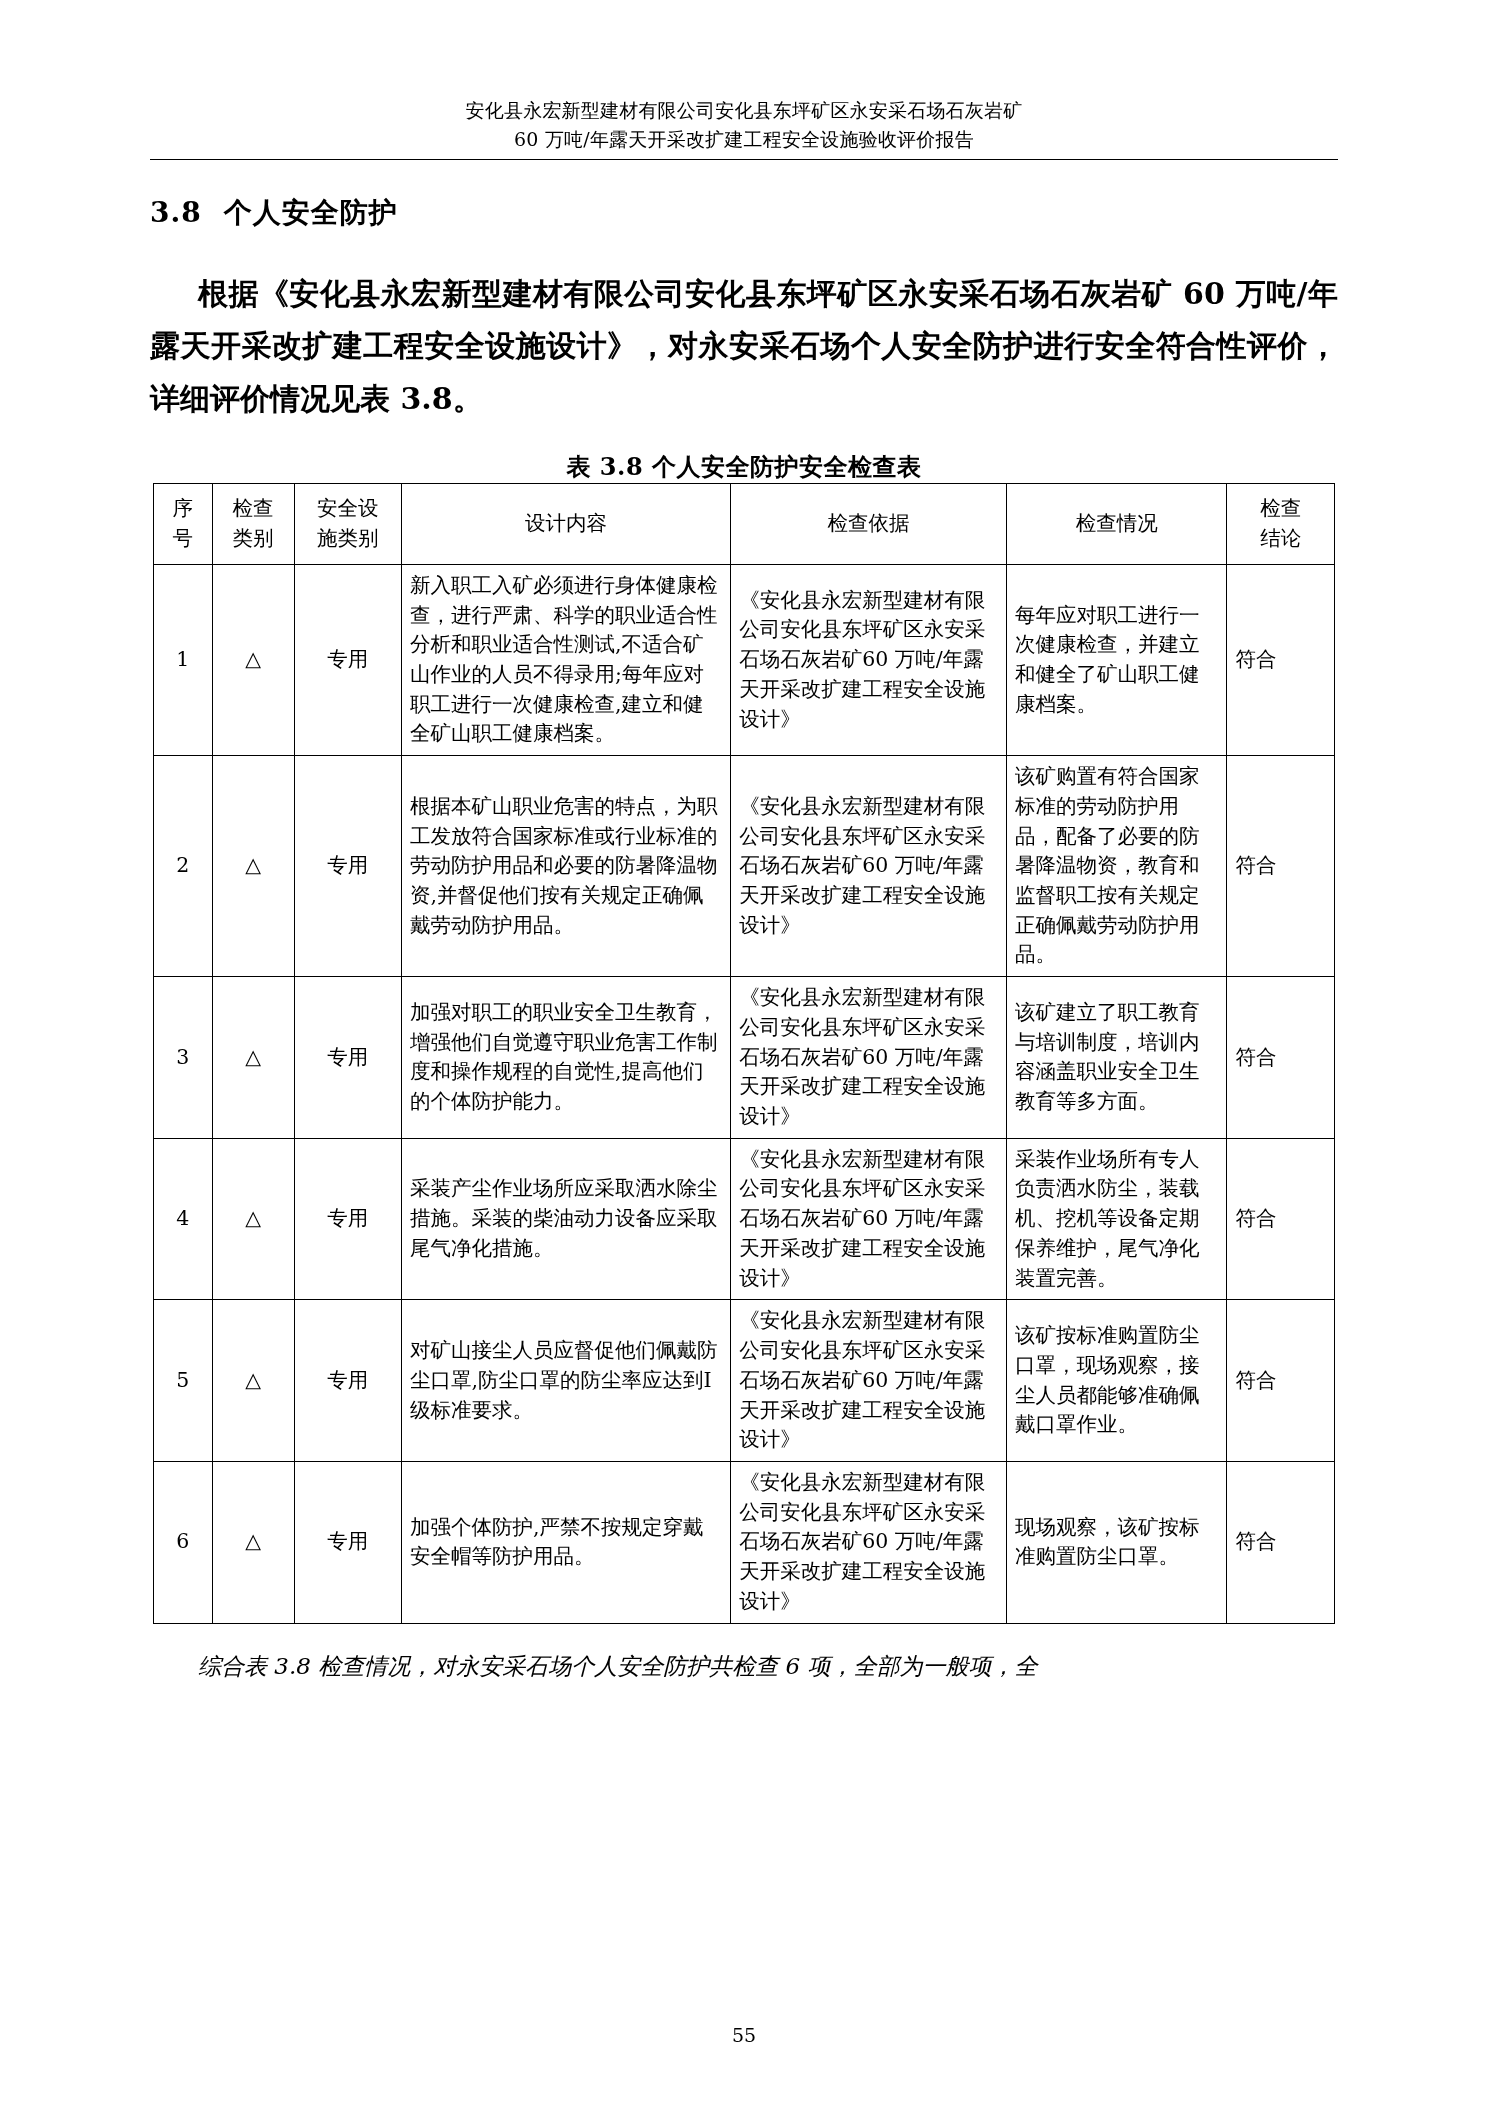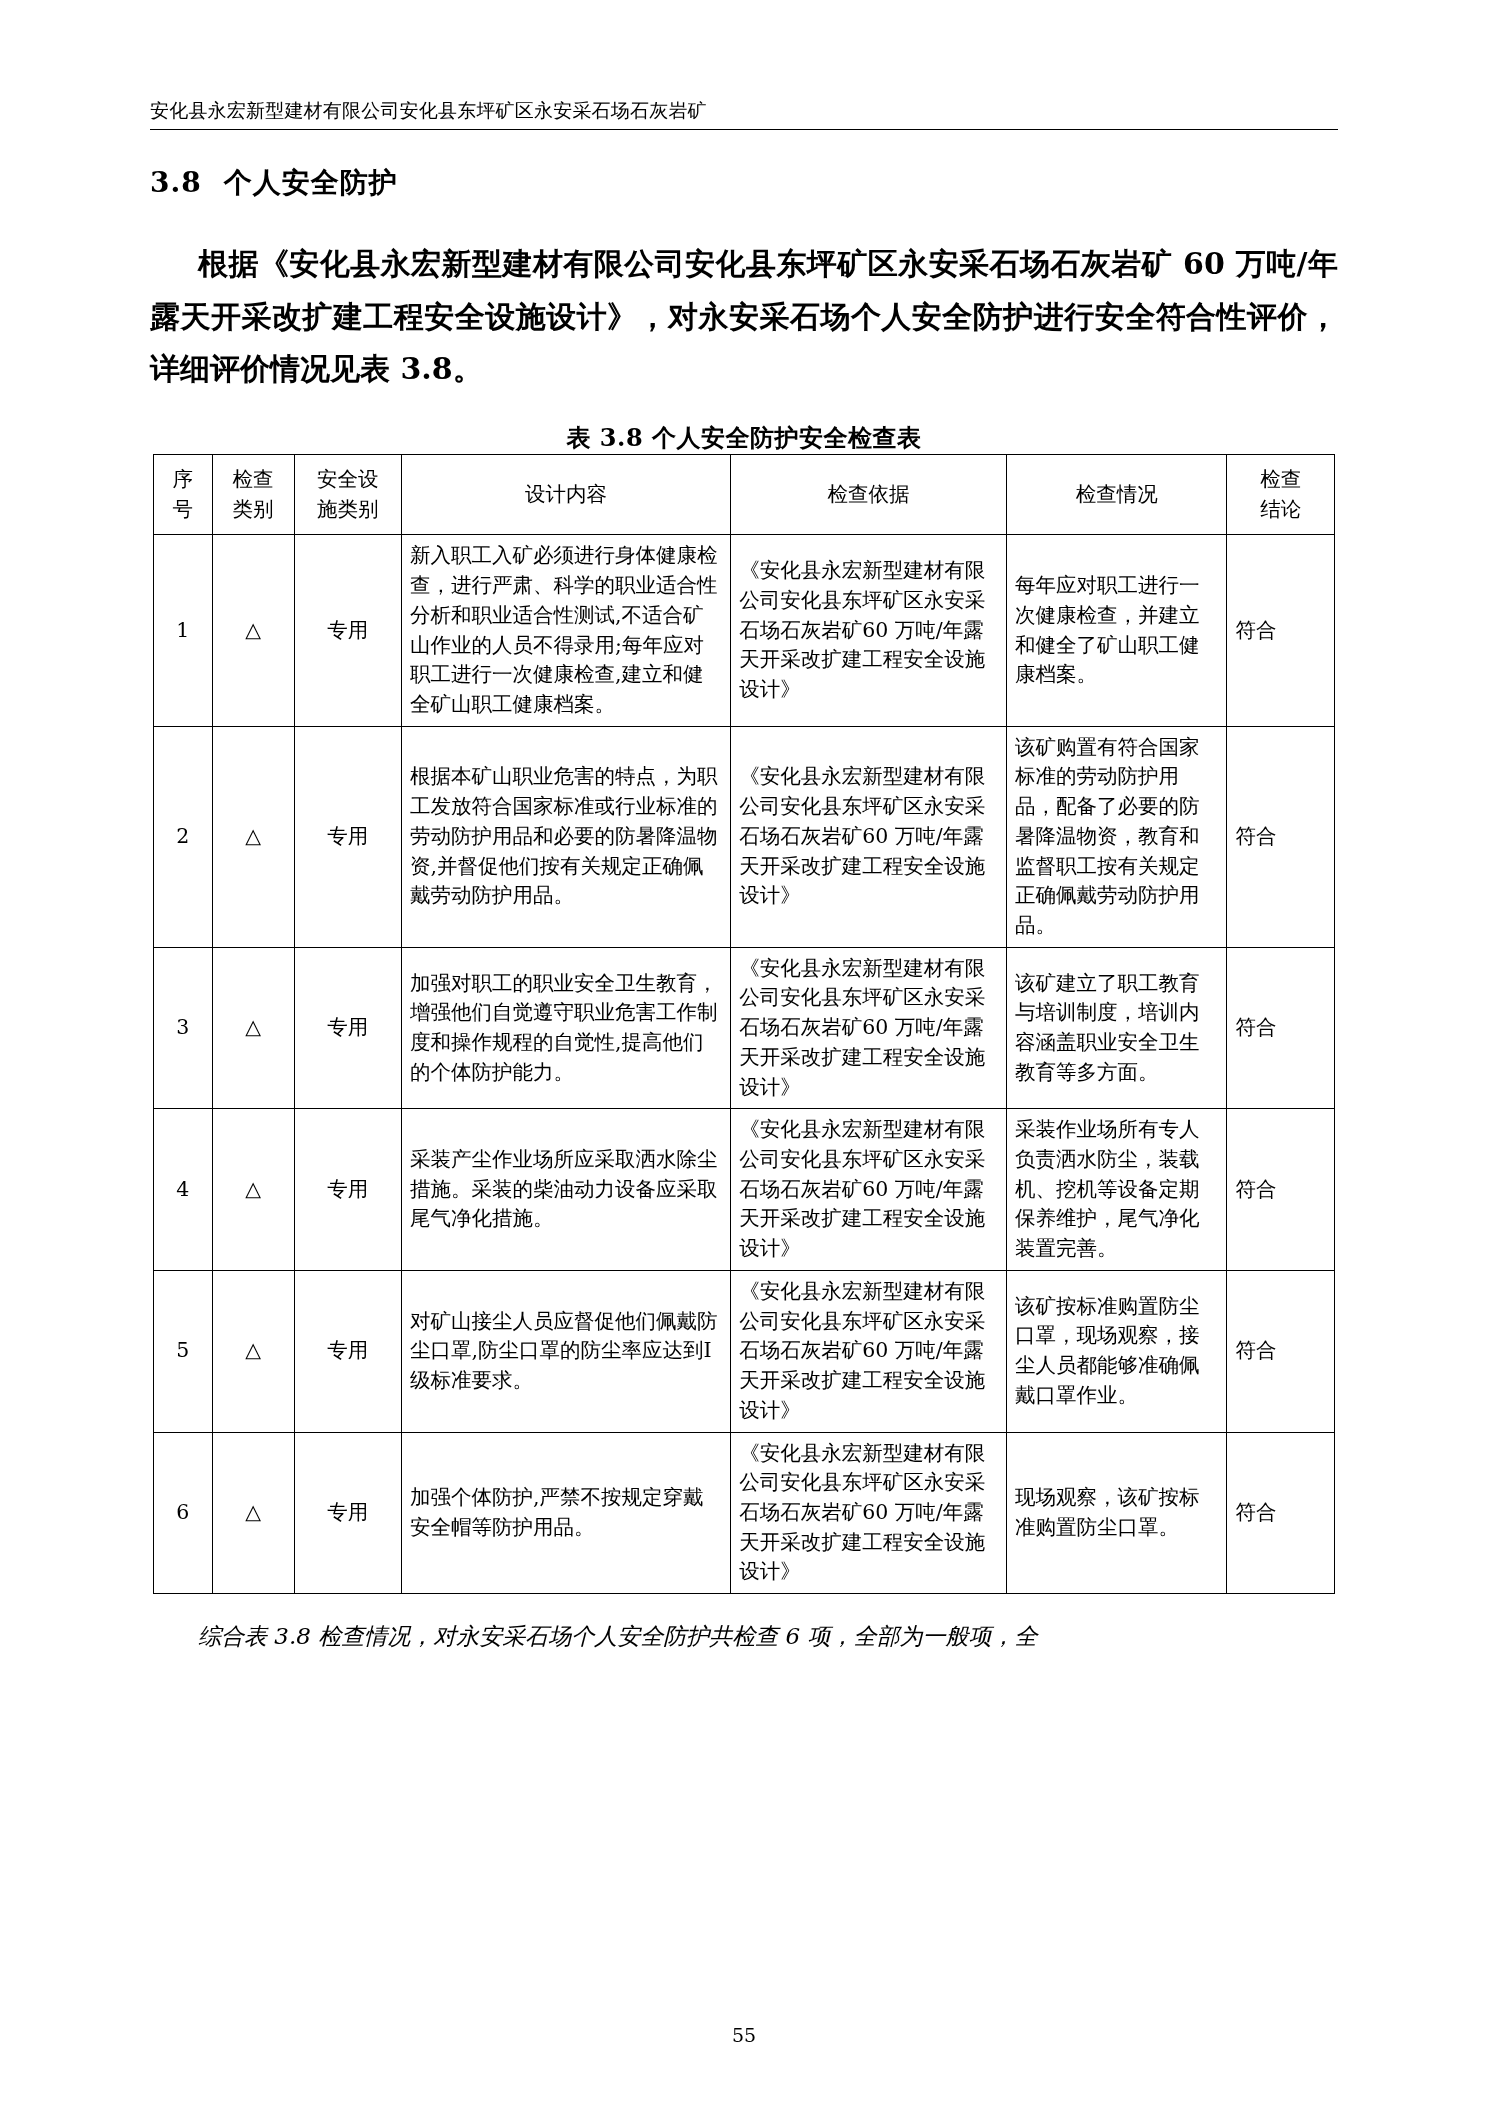--- a/index.html
+++ b/index.html
@@ -16,21 +16,21 @@
     overflow: hidden;
   }
   .page {
     width: 1488px;
     height: 2104px;
     box-sizing: border-box;
     padding: 96px 150px 60px 150px;
     position: relative;
   }
   .header {
-    text-align: left;
+    text-align: center;
     font-size: 19px;
     line-height: 1.55;
     letter-spacing: 0.2px;
     padding-bottom: 4px;
     border-bottom: 1.5px solid #000;
     width: 100%;
     box-sizing: border-box;
   }
   .header div { white-space: nowrap; }
   .section-title {
@@ -103,20 +103,21 @@
     font-size: 19px;
   }
 </style>
 </head>
 <body>
 
 <div class="page">
 
   <div class="header">
     <div>安化县永宏新型建材有限公司安化县东坪矿区永安采石场石灰岩矿</div>
+    <div>60 万吨/年露天开采改扩建工程安全设施验收评价报告</div>
   </div>
 
   <div class="section-title">
     <span class="num">3.8</span><span>个人安全防护</span>
   </div>
 
   <div class="para">根据《安化县永宏新型建材有限公司安化县东坪矿区永安采石场石灰岩矿 60 万吨/年露天开采改扩建工程安全设施设计》，对永安采石场个人安全防护进行安全符合性评价，详细评价情况见表 3.8。</div>
 
   <div class="table-caption">表 3.8 个人安全防护安全检查表</div>
 

